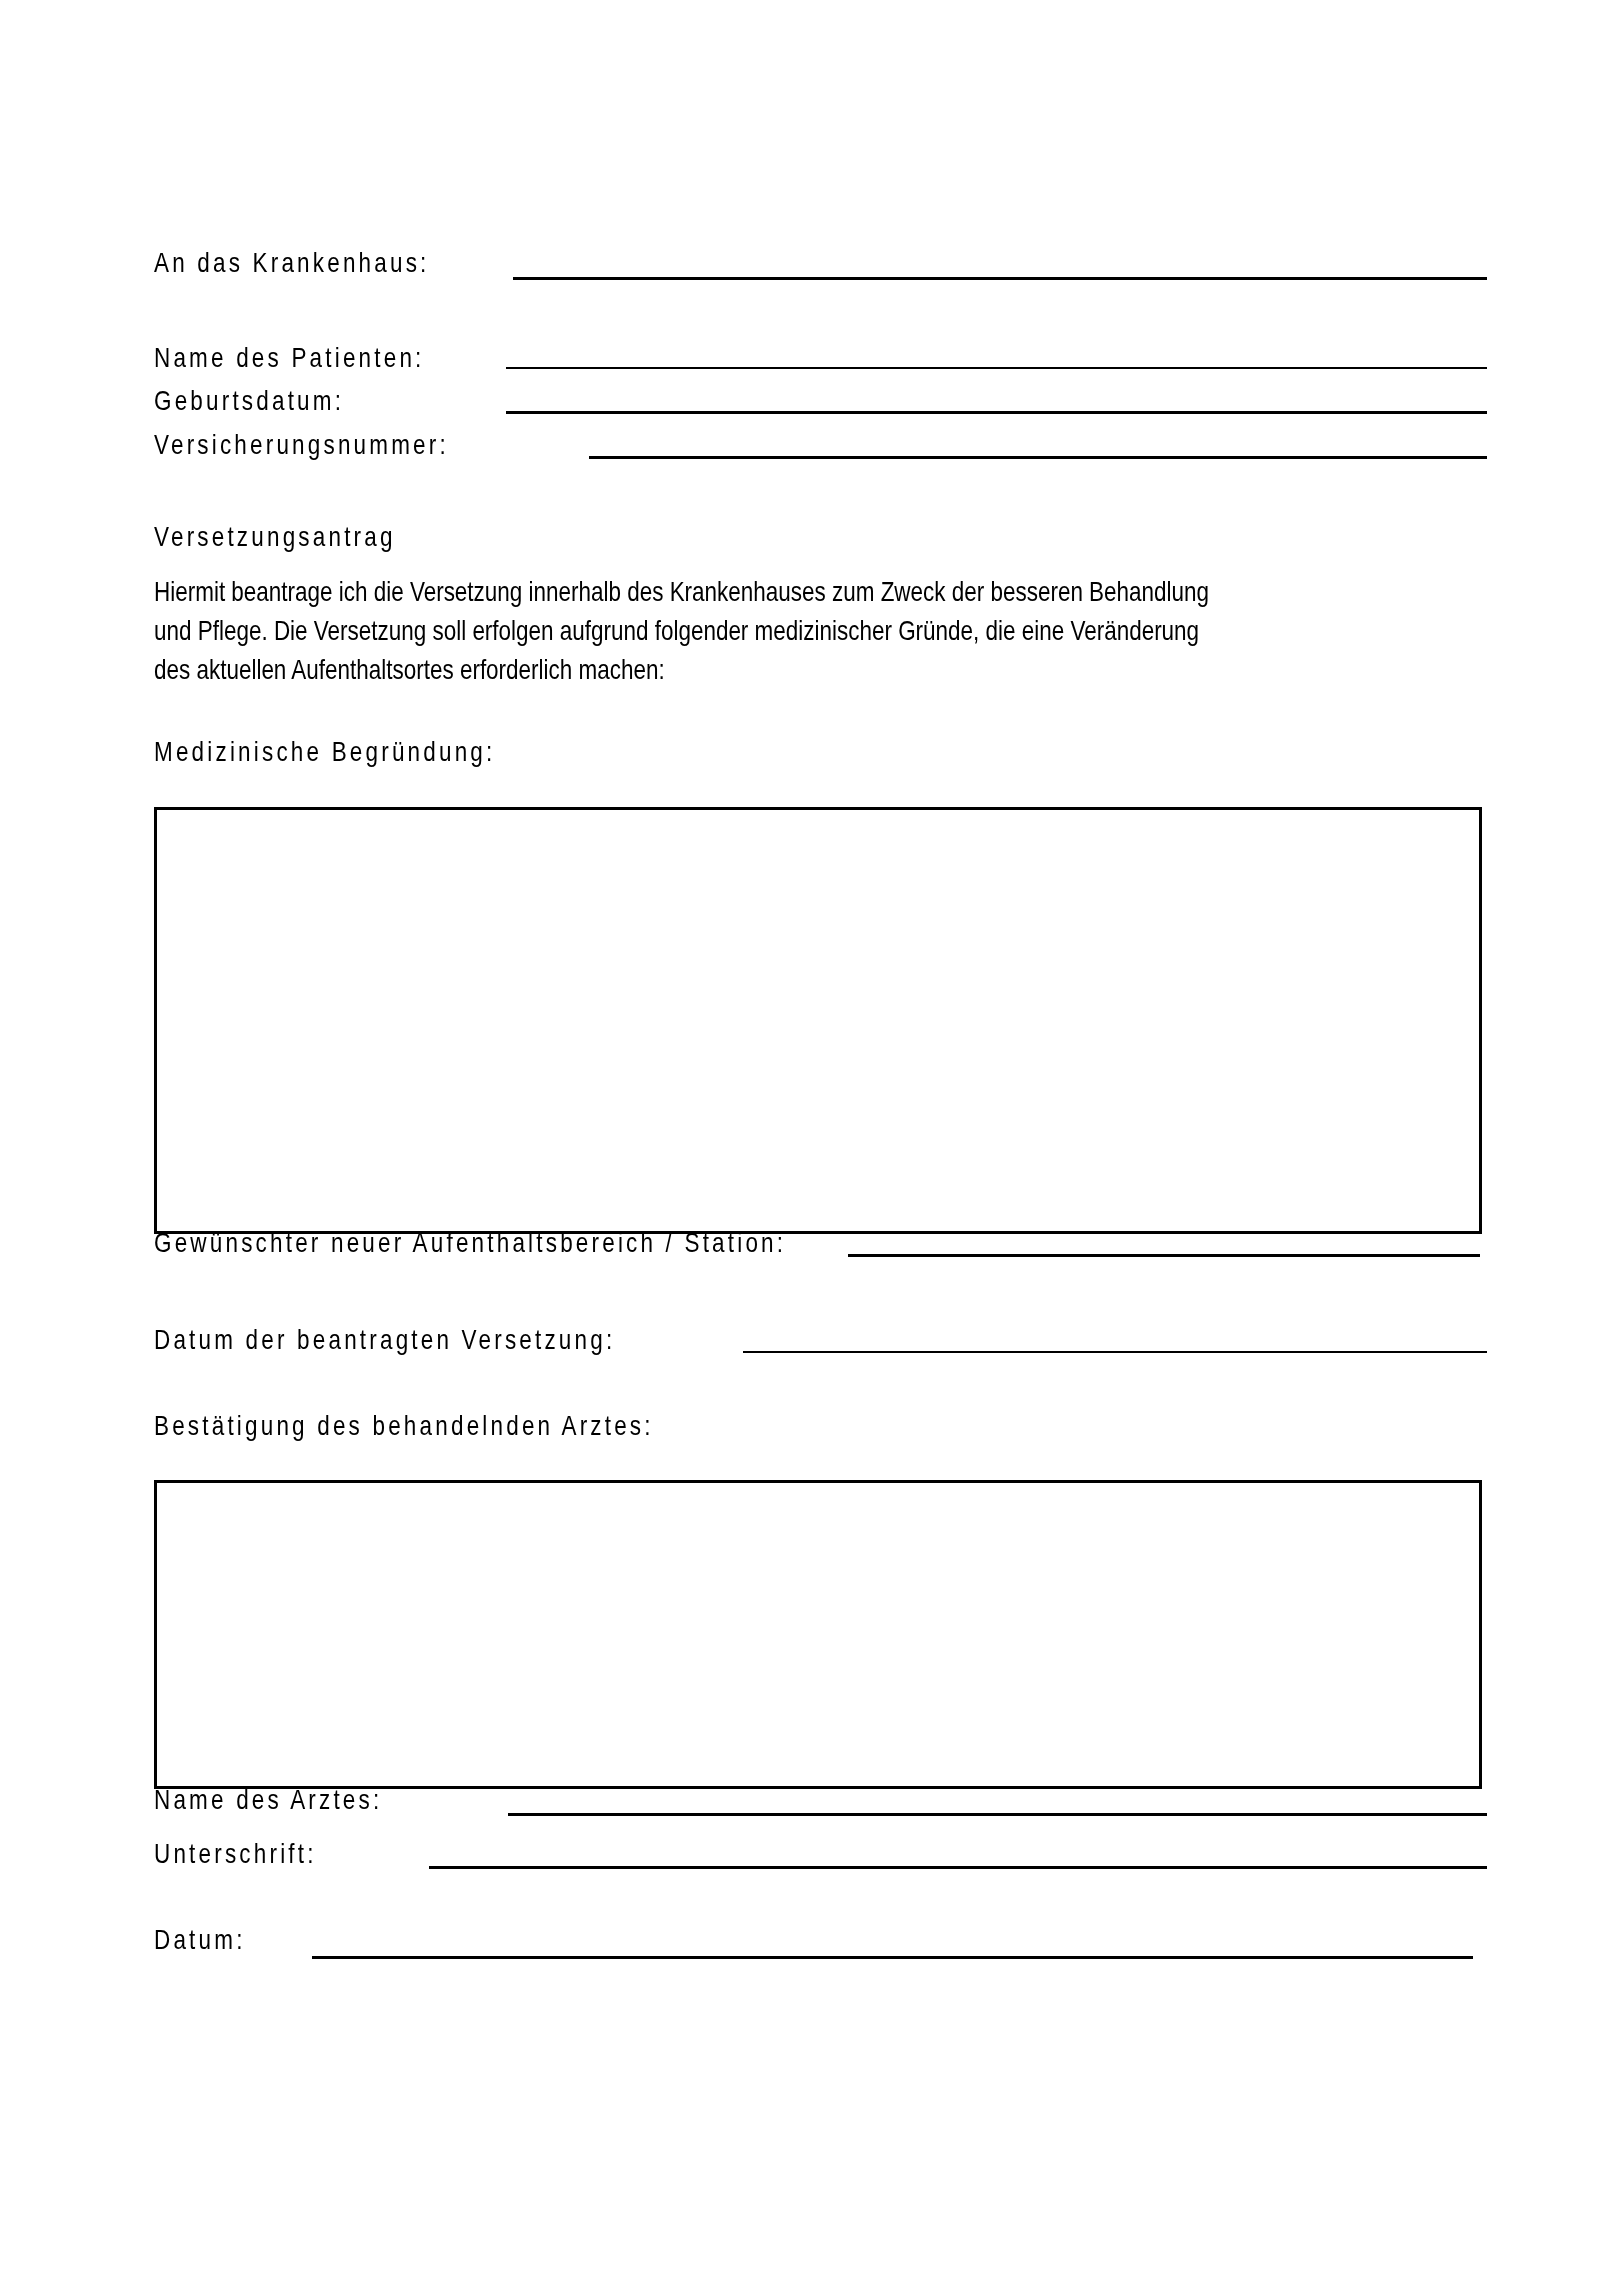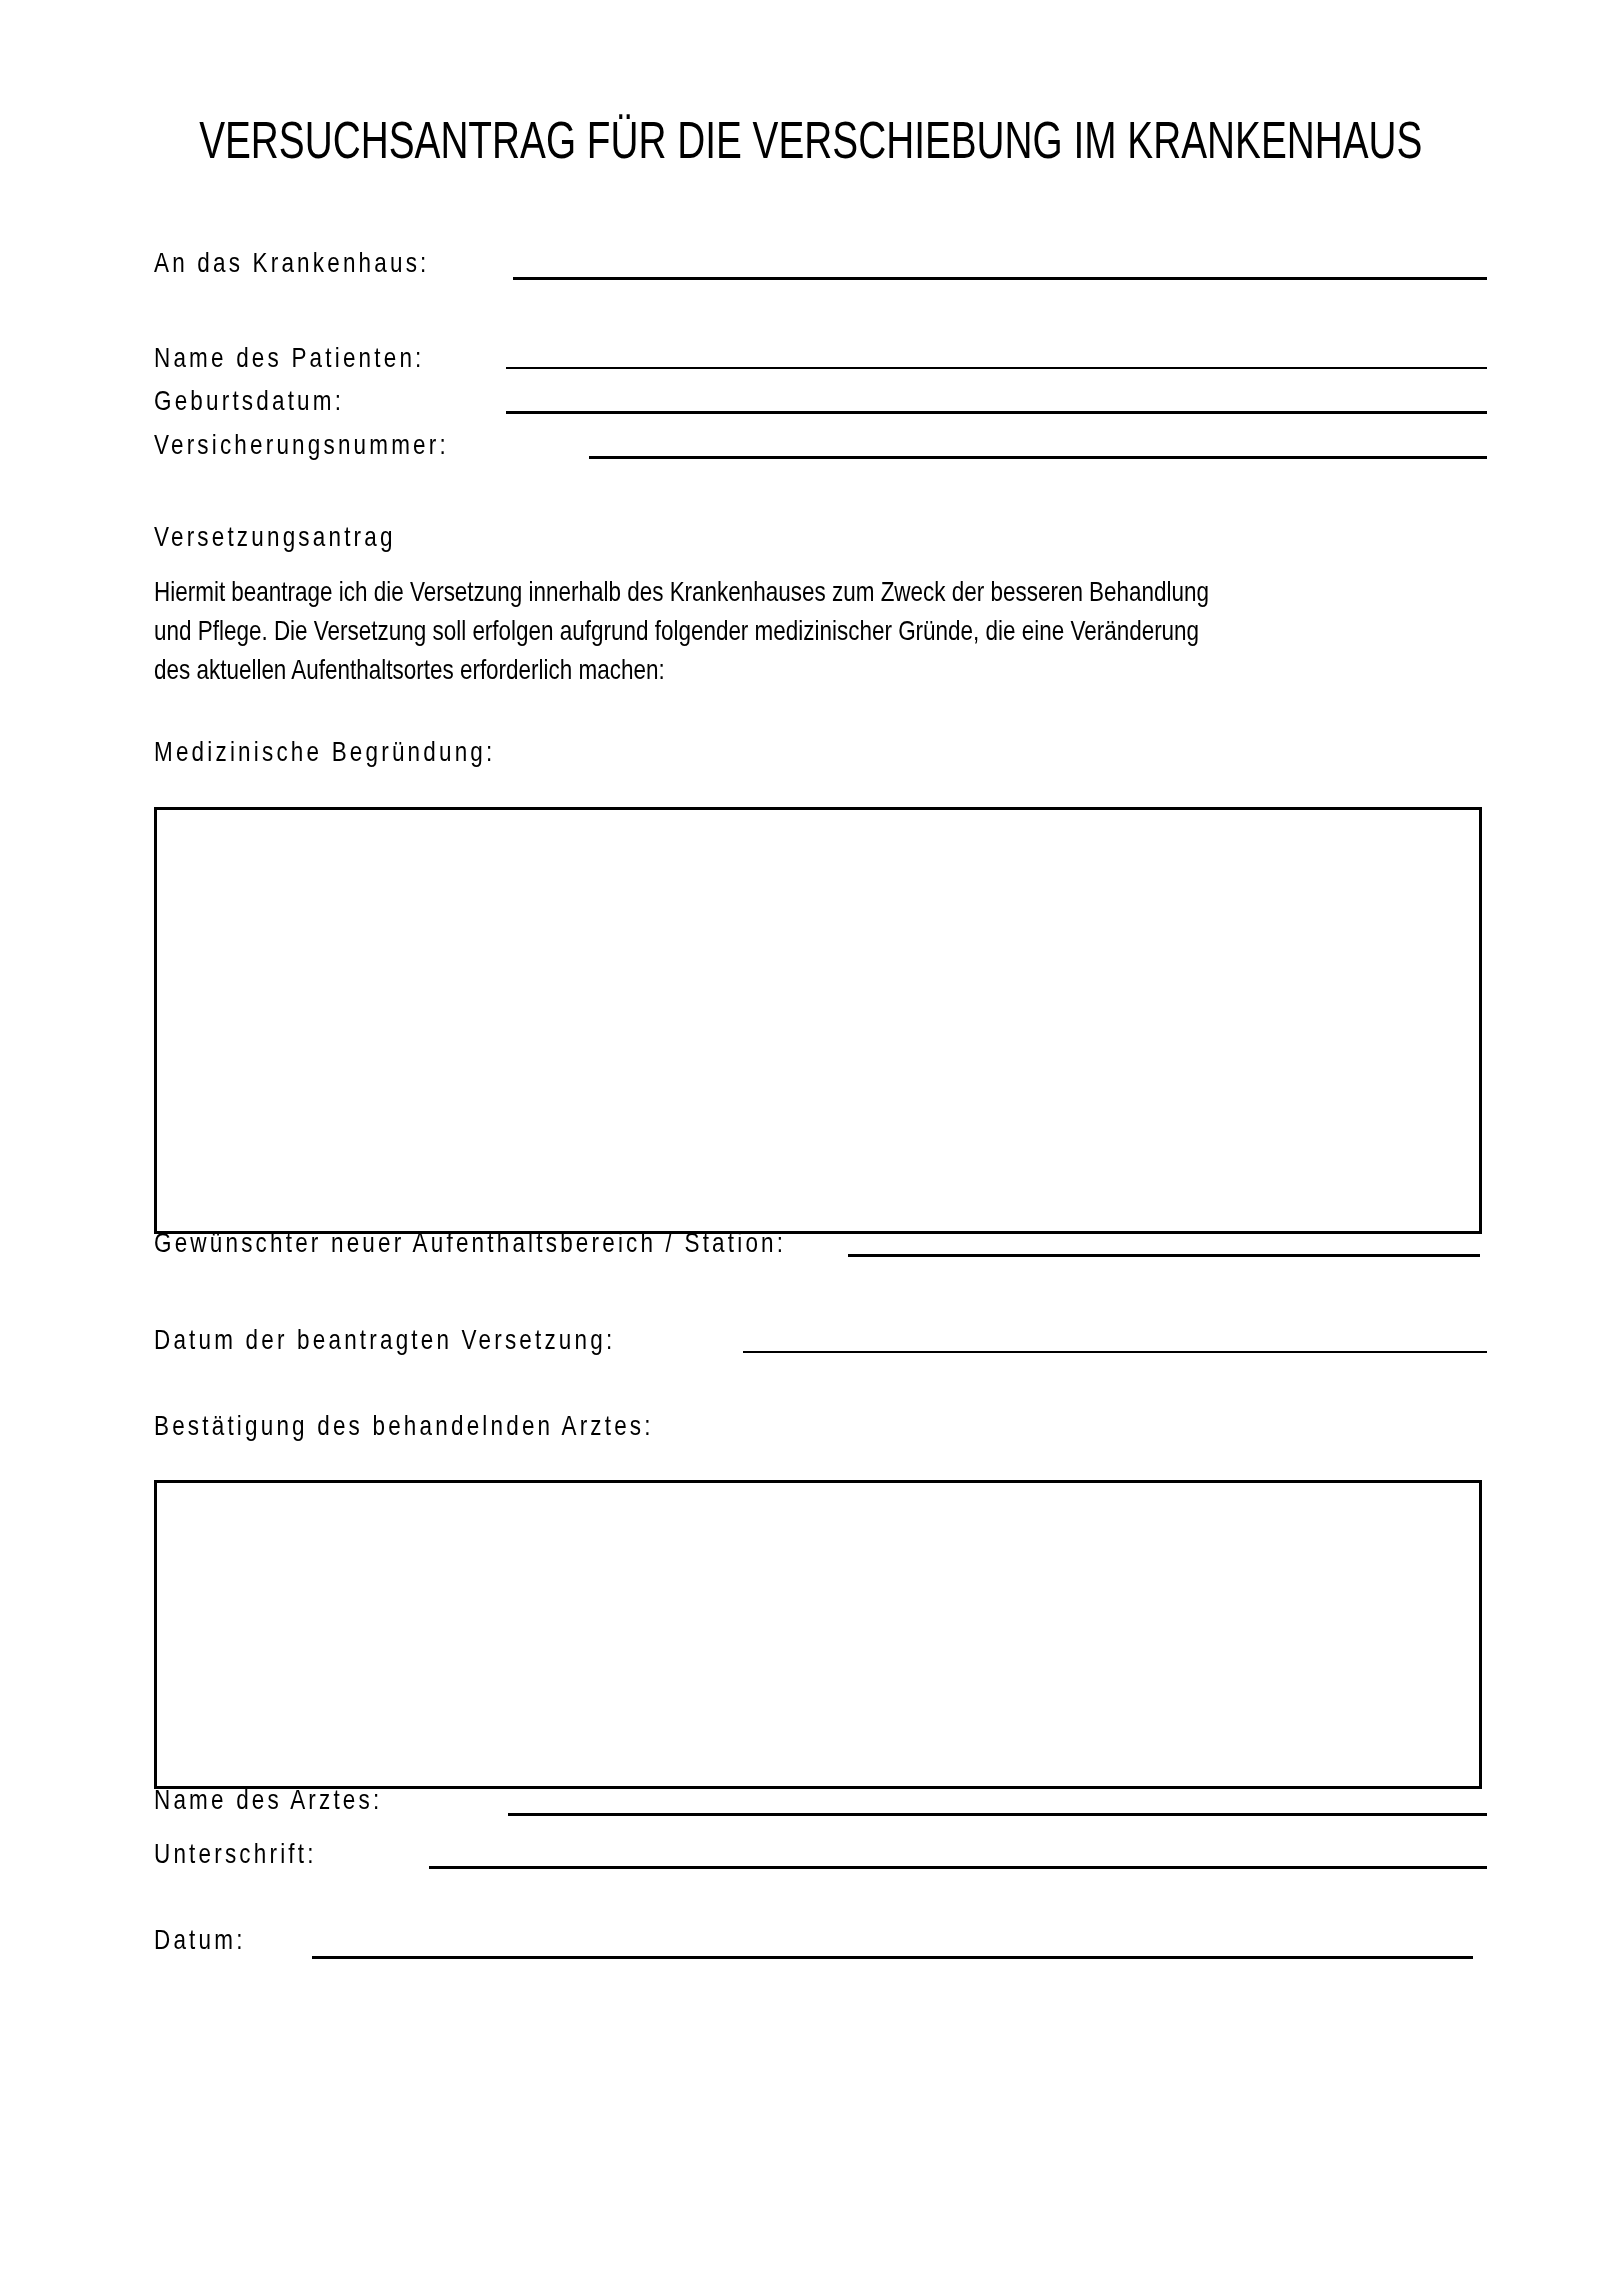--- a/index.html
+++ b/index.html
@@ -49,23 +49,20 @@
     background:#ffffff;
     box-sizing:border-box;
     font-size:27.4px; padding:7.8px;
   }
 </style>
 </head>
 <body>
 
 <div class="page">
 
-  <div class="title-wrap">
-    <span class="title-text">VERSUCHSANTRAG FÜR DIE VERSCHIEBUNG IM KRANKENHAUS</span>
-  </div>
 
   <div class="lbl" style="left:154px; top:248px;">An das Krankenhaus:</div>
   <div class="fill-line" style="left:513px; top:277px; width:974px;"></div>
 
   <div class="lbl" style="left:154px; top:343px;">Name des Patienten:</div>
   <div class="fill-line thin" style="left:506px; top:367px; width:981px;"></div>
 
   <div class="lbl" style="left:154px; top:386px;">Geburtsdatum:</div>
   <div class="fill-line" style="left:506px; top:411px; width:981px;"></div>
 

